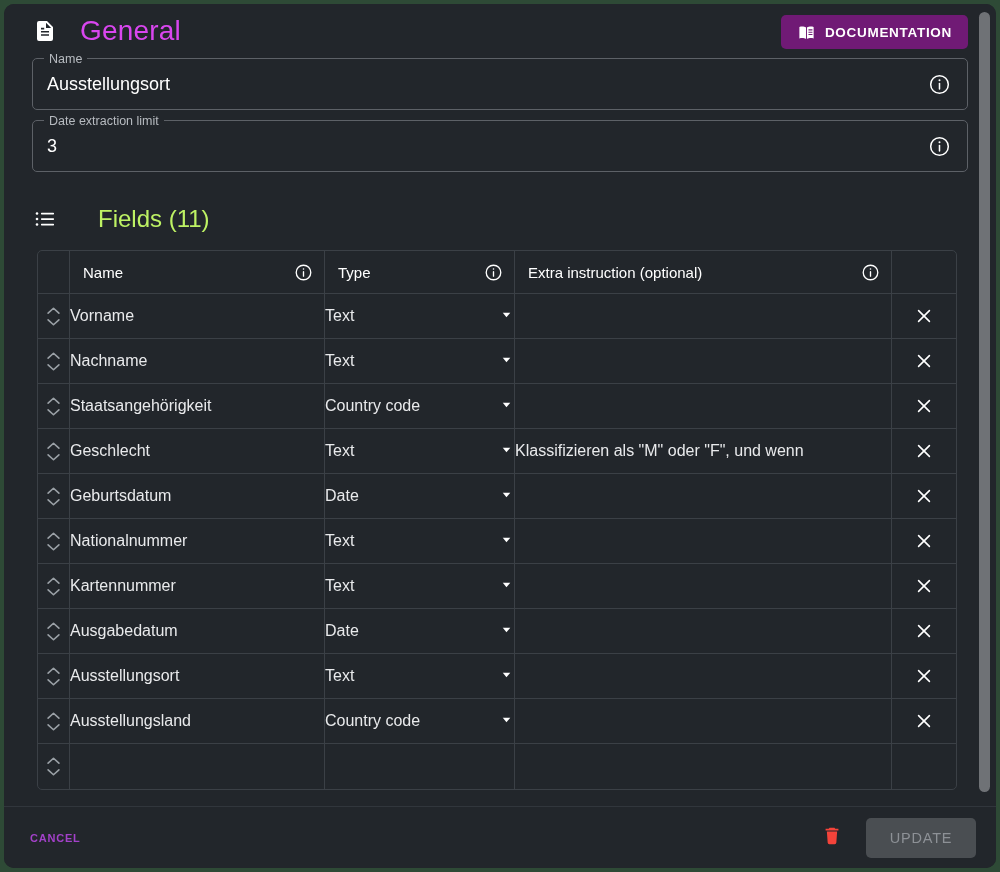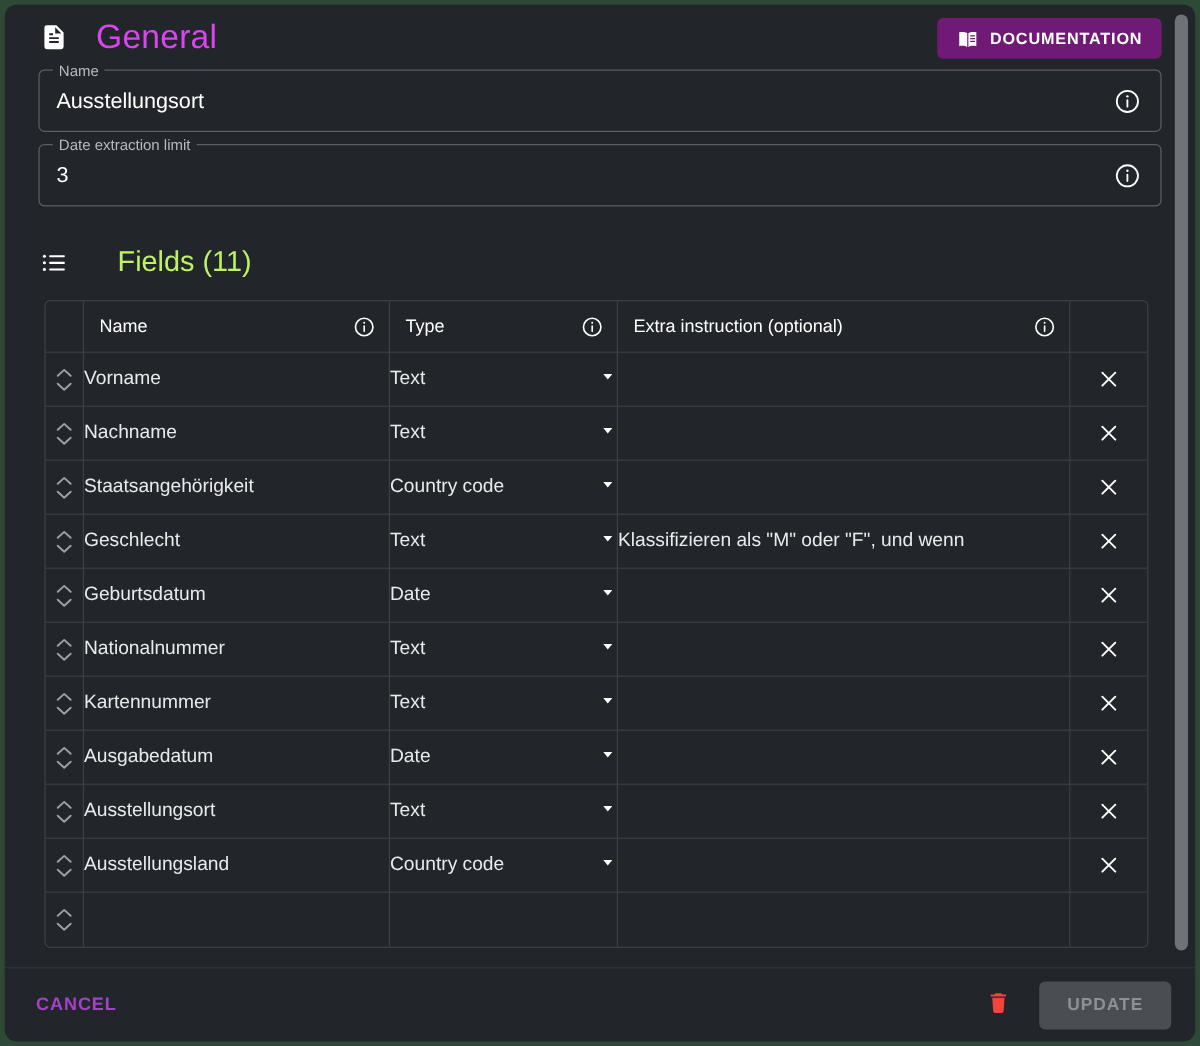--- a/index.html
+++ b/index.html
@@ -236,21 +236,21 @@
     background: #22262b;
     border-top: 1px solid #31363c;
     display: flex;
     align-items: center;
     padding: 0 20px;
   }
   #cancel-button {
     background: none; border: none;
     color: #a341c9;
     font-family: inherit;
-    font-size: 15px;
+    font-size: 11px;
     font-weight: 700;
     letter-spacing: .8px;
     padding: 8px 6px;
     cursor: pointer;
   }
   #footer .spacer { flex: 1; }
   #delete-button {
     width: 40px; height: 40px;
     display: flex; align-items: center; justify-content: center;
     background: none; border: none;
@@ -260,21 +260,21 @@
   }
   #update-button {
     min-width: 110px;
     height: 40px;
     background: #4a4e52;
     border: none;
     border-radius: 5px;
     color: #8d9196;
     font-family: inherit;
     font-size: 14.5px;
-    font-weight: 700;
+    font-weight: 400;
     letter-spacing: .8px;
     cursor: default;
   }
 </style>
 </head>
 <body>
 
 <div id="root">
 
   <div id="scroll-area">

